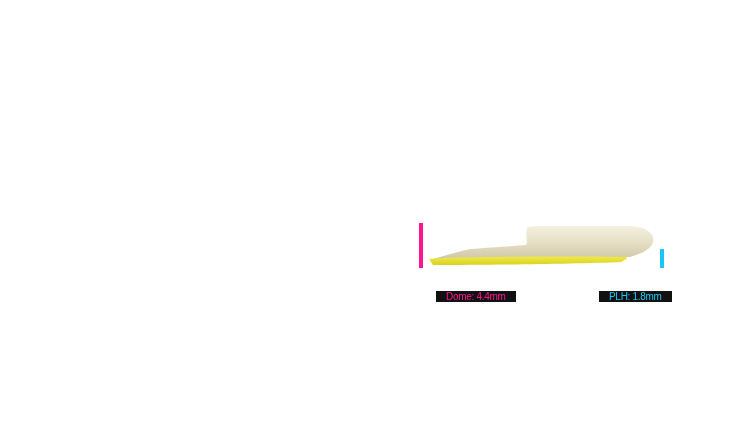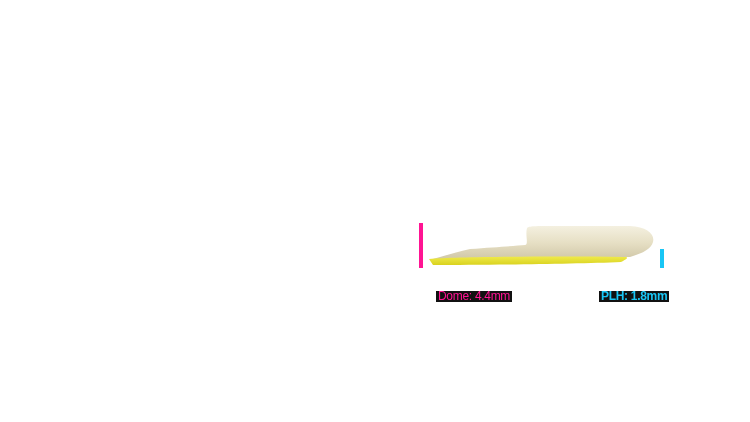--- a/index.html
+++ b/index.html
@@ -6,22 +6,22 @@
     body {
       width: 750px; height: 422px; background: #ffffff; overflow: hidden;
       position: relative; font-family: "Liberation Sans", sans-serif;
     }
     #viewport { position: absolute; left: 0; top: 0; width: 750px; height: 422px; background: #ffffff; }
     #model { position: absolute; left: 425px; top: 222px; width: 230px; height: 46px; }
     .marker { position: absolute; width: 4px; }
     #marker-dome { left: 419px; top: 223px; height: 45px; }
     #marker-plh { left: 660px; top: 249px; height: 19px; }
     .label {
-      position: absolute; background: #111111; font-size: 12px; line-height: 11px;
-      padding: 0 2px; letter-spacing: -0.3px; white-space: nowrap;
+      position: absolute; background: #111111; font-size: 10px; line-height: 11px;
+      padding: 0 10px; letter-spacing: -0.3px; white-space: nowrap;
     }
     #label-dome { left: 436px; top: 291px; }
     #label-plh { left: 599px; top: 291px; }
   </style>
 </head>
 <body>
 
 <div id="viewport" style="background: rgb(255, 255, 255);">
 
   <svg id="model" viewBox="0 0 230 46" width="230" height="46">
@@ -39,14 +39,14 @@
 
     <path d="M8 37 C 20 34, 30 30, 45 27 C 70 25, 90 24, 100 23 C 104 22, 100 14, 102 6 C 104 4, 110 4, 130 4 L 205 4 C 222 5, 230 12, 228 20 C 226 28, 215 32, 205 35 L 8 38 Z" fill="url(#bodyGrad)"></path>
 
     <path d="M4 37 C 30 35, 120 34, 200 35 C 205 35, 200 38, 196 40 C 150 42, 60 43, 8 43 Z" fill="url(#baseGrad)"></path>
   </svg>
 
   <div id="marker-dome" class="marker" style="background: rgb(255, 20, 147);"></div>
   <div id="marker-plh" class="marker" style="background: rgb(25, 198, 245);"></div>
 
   <div id="label-dome" class="label" style="color: rgb(255, 20, 147);">Dome: 4.4mm</div>
-  <div id="label-plh" class="label" style="color: rgb(25, 198, 245); font-weight: bold;">PLH: 1.8mm</div>
+  <div id="label-plh" class="label" style="color: rgb(25, 198, 245);">PLH: 1.8mm</div>
 </div>
 
 </body></html>

